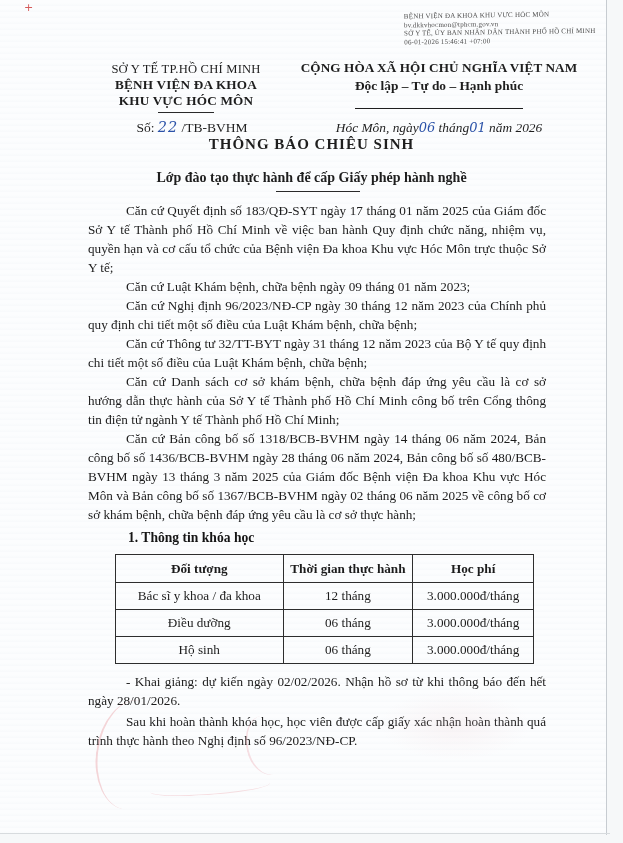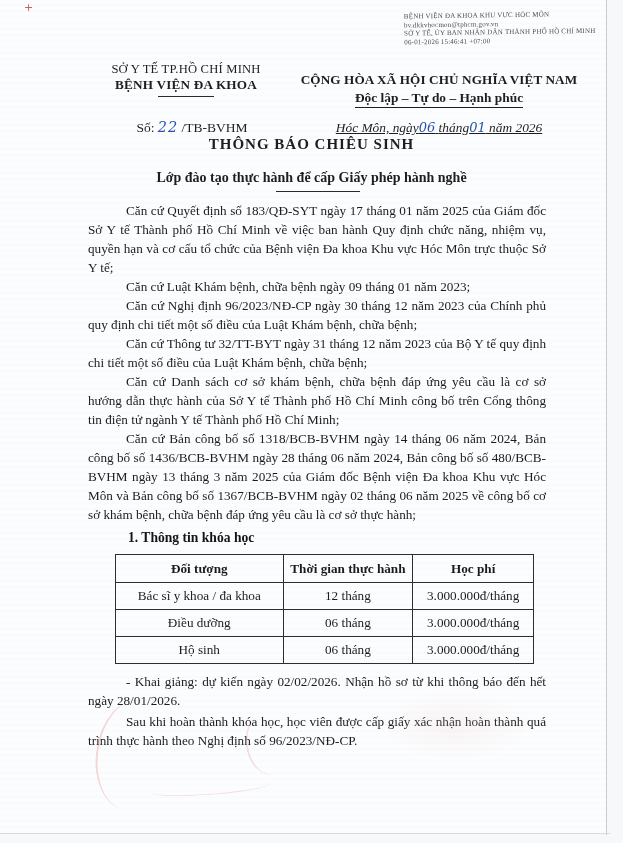--- a/index.html
+++ b/index.html
@@ -31,25 +31,25 @@
   .hd-left{position:absolute;left:80px;top:62px;width:212px;text-align:center;}
   .hd-left .l1{font-size:12.6px;letter-spacing:.2px;}
   .hd-left .l2,.hd-left .l3{font-size:13.2px;font-weight:bold;letter-spacing:.2px;line-height:16px;}
   .hd-underline{width:56px;height:1px;background:#2a2a2a;margin:3px auto 0;}
 
   .so-line{position:absolute;left:86px;top:119px;width:212px;text-align:center;font-size:13.5px;}
   .hand{color:#2b52a8;font-style:italic;font-family:"DejaVu Serif",serif;}
   .so-line .hand{font-size:14.5px;letter-spacing:1px;}
 
   .hd-right{position:absolute;left:293px;top:60px;width:292px;text-align:center;}
-  .hd-right .r1{font-size:13.2px;font-weight:bold;letter-spacing:.1px;margin-top:12px;}
+  .hd-right .r1{font-size:13.2px;font-weight:bold;letter-spacing:.1px;}
   .hd-right .r2{font-size:13.4px;font-weight:bold;margin-top:2px;}
-  .hd-right .r2 span{border-bottom:1px solid #1e1e1e;padding-bottom:2px;}
+  .hd-right .r2 span{border-bottom:1px solid #1e1e1e;padding-bottom:15px;}
 
-  .date-line{position:absolute;left:293px;top:120px;width:292px;text-align:center;font-style:italic;font-size:13.4px;text-decoration:underline;}
+  .date-line{position:absolute;left:293px;top:120px;width:292px;text-align:center;font-style:italic;font-size:13.4px;}
   .date-line .hand{font-size:13px;}
 
   .doc-title{position:absolute;left:30px;top:136px;width:563px;text-align:center;
     font-size:15px;font-weight:bold;letter-spacing:1px;}
   .doc-subtitle{position:absolute;left:30px;top:170px;width:563px;text-align:center;
     font-size:14px;font-weight:bold;}
   .sub-underline{position:absolute;left:276px;top:191px;width:84px;height:1px;background:#2a2a2a;}
 
   .body-block{position:absolute;left:88px;top:201px;width:458px;}
   .body-block p{
@@ -92,20 +92,21 @@
   <div class="scan-stamp">
     <div>BỆNH VIỆN ĐA KHOA KHU VỰC HÓC MÔN</div>
     <div>bv.dkkvhocmon@tphcm.gov.vn</div>
     <div>SỞ Y TẾ, ỦY BAN NHÂN DÂN THÀNH PHỐ HỒ CHÍ MINH</div>
     <div>06-01-2026 15:46:41 +07:00</div>
   </div>
 
   <div class="hd-left">
     <div class="l1">SỞ Y TẾ TP.HỒ CHÍ MINH</div>
     <div class="l2">BỆNH VIỆN ĐA KHOA</div>
+    <div class="l3">KHU VỰC HÓC MÔN</div>
     <div class="hd-underline"></div>
   </div>
 
   <div class="so-line">
     <span>Số:</span>
     <span class="hand">22</span>
     <span>/TB-BVHM</span>
   </div>
 
   <div class="hd-right">

